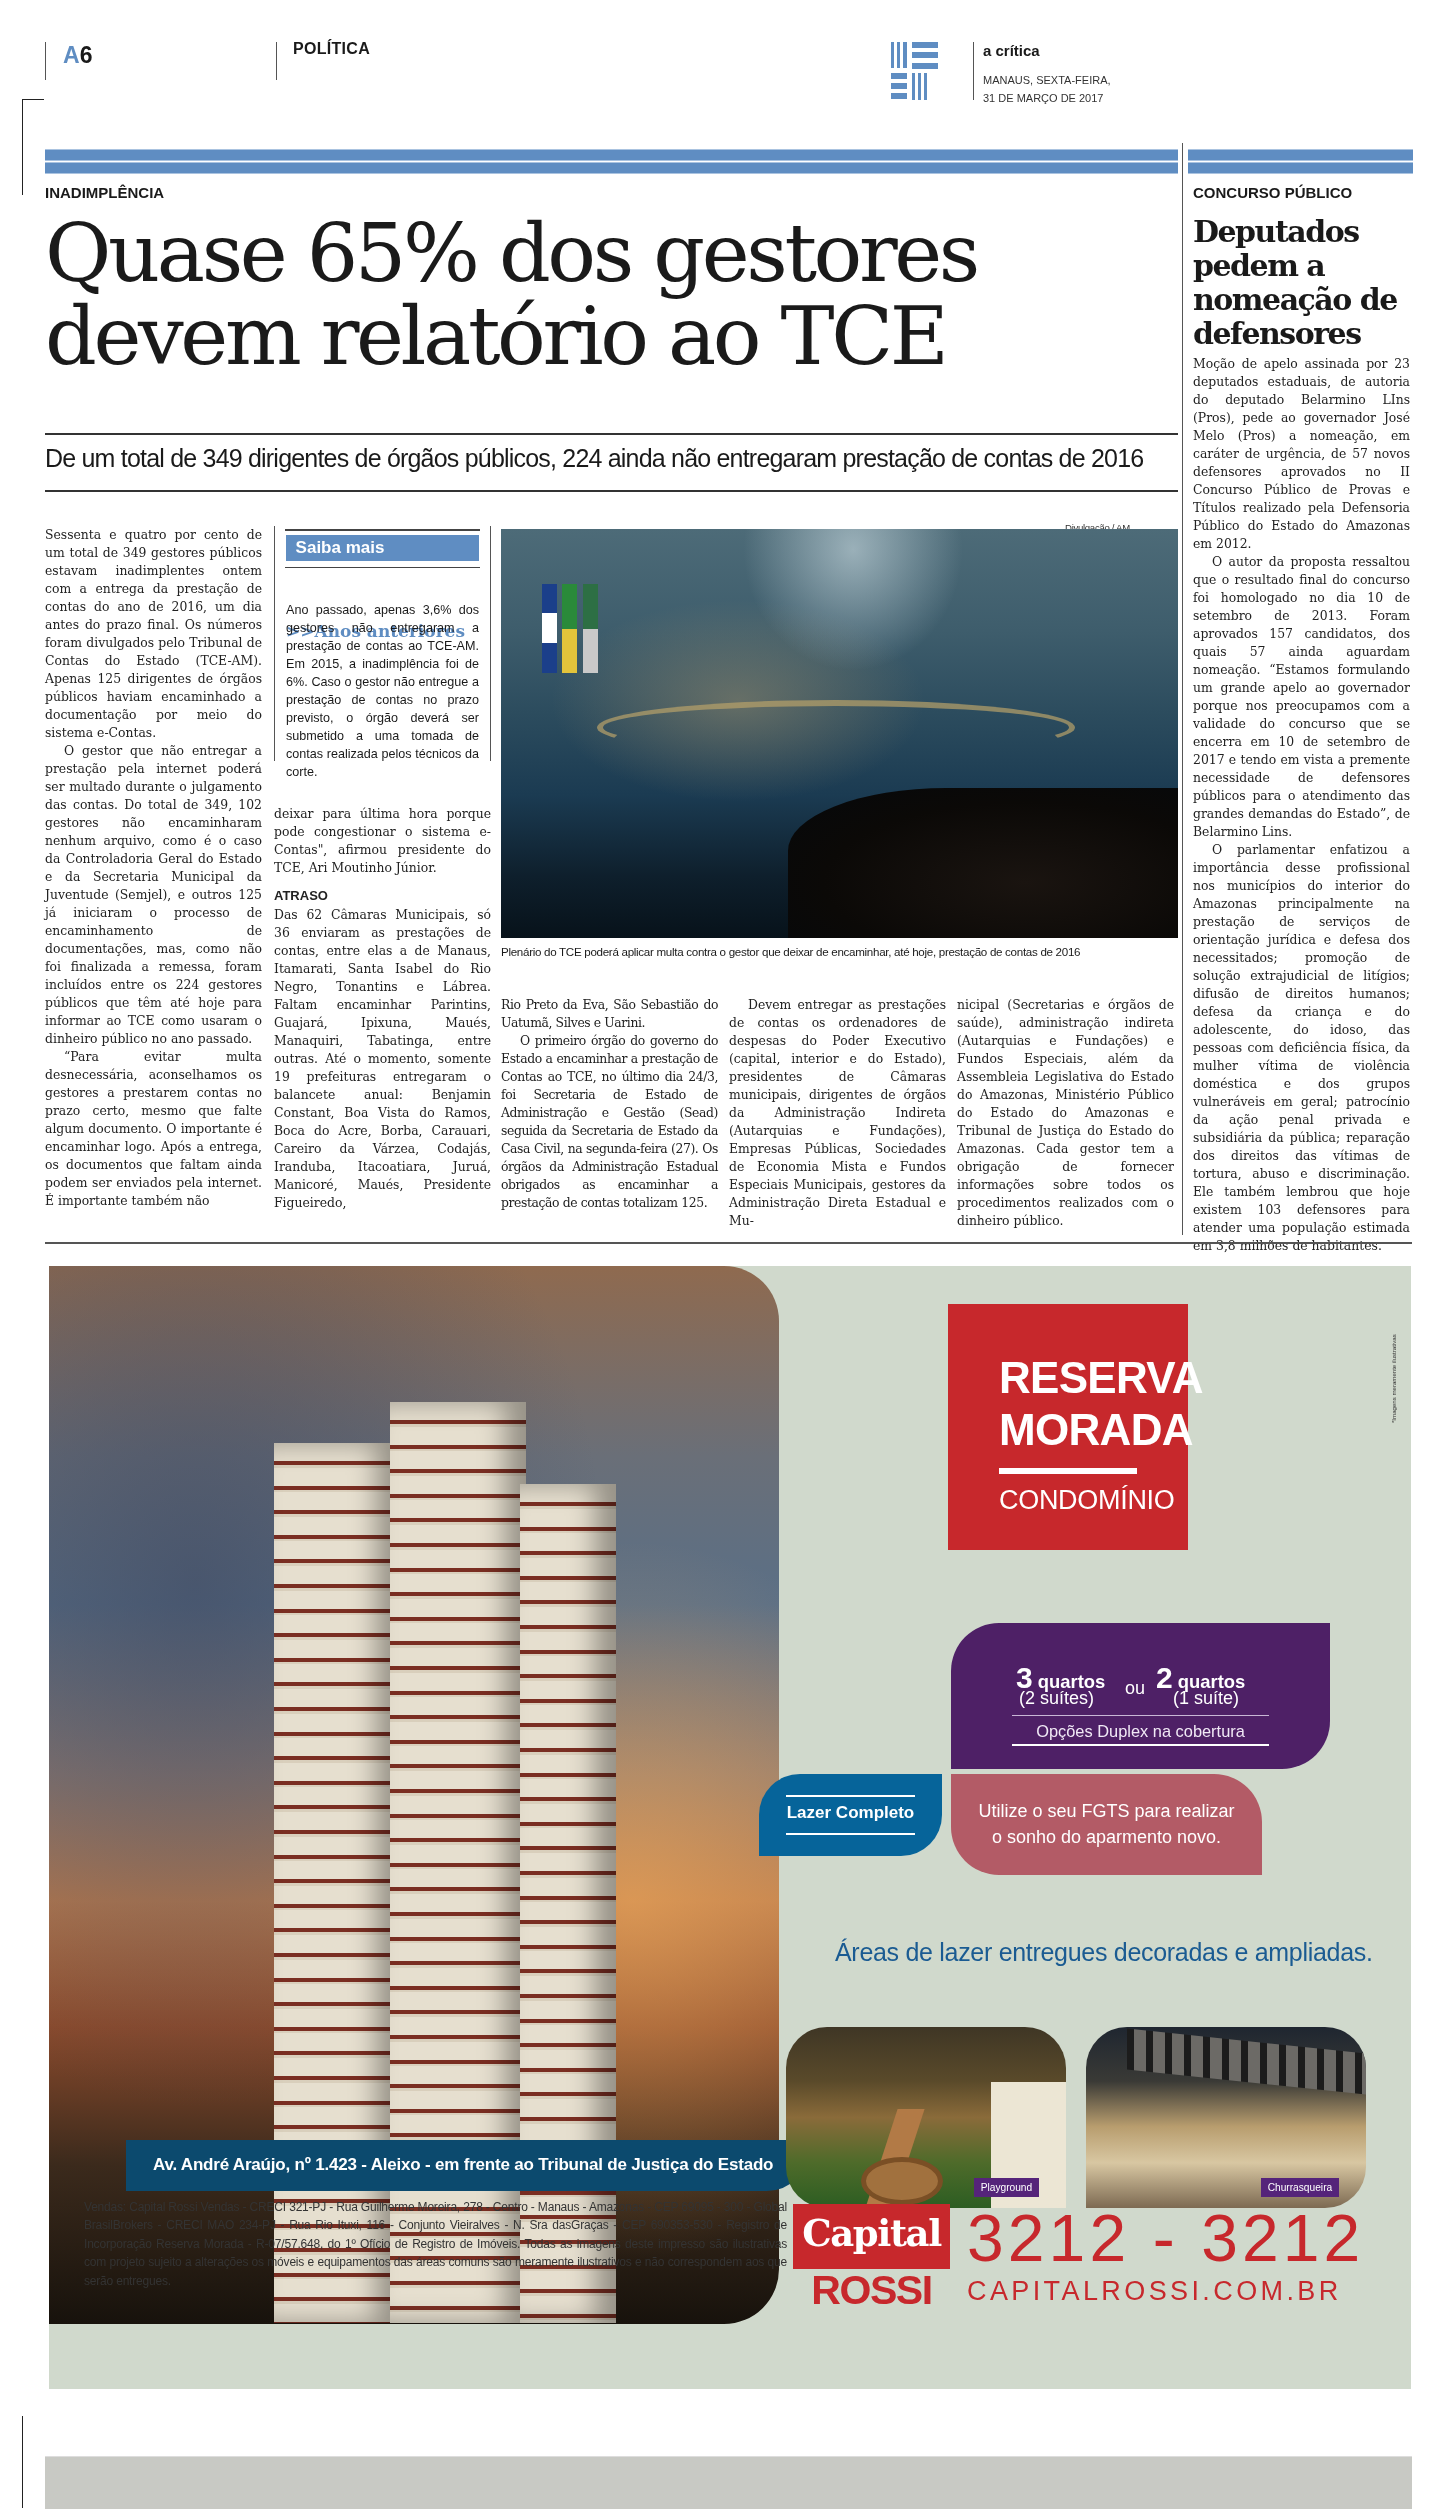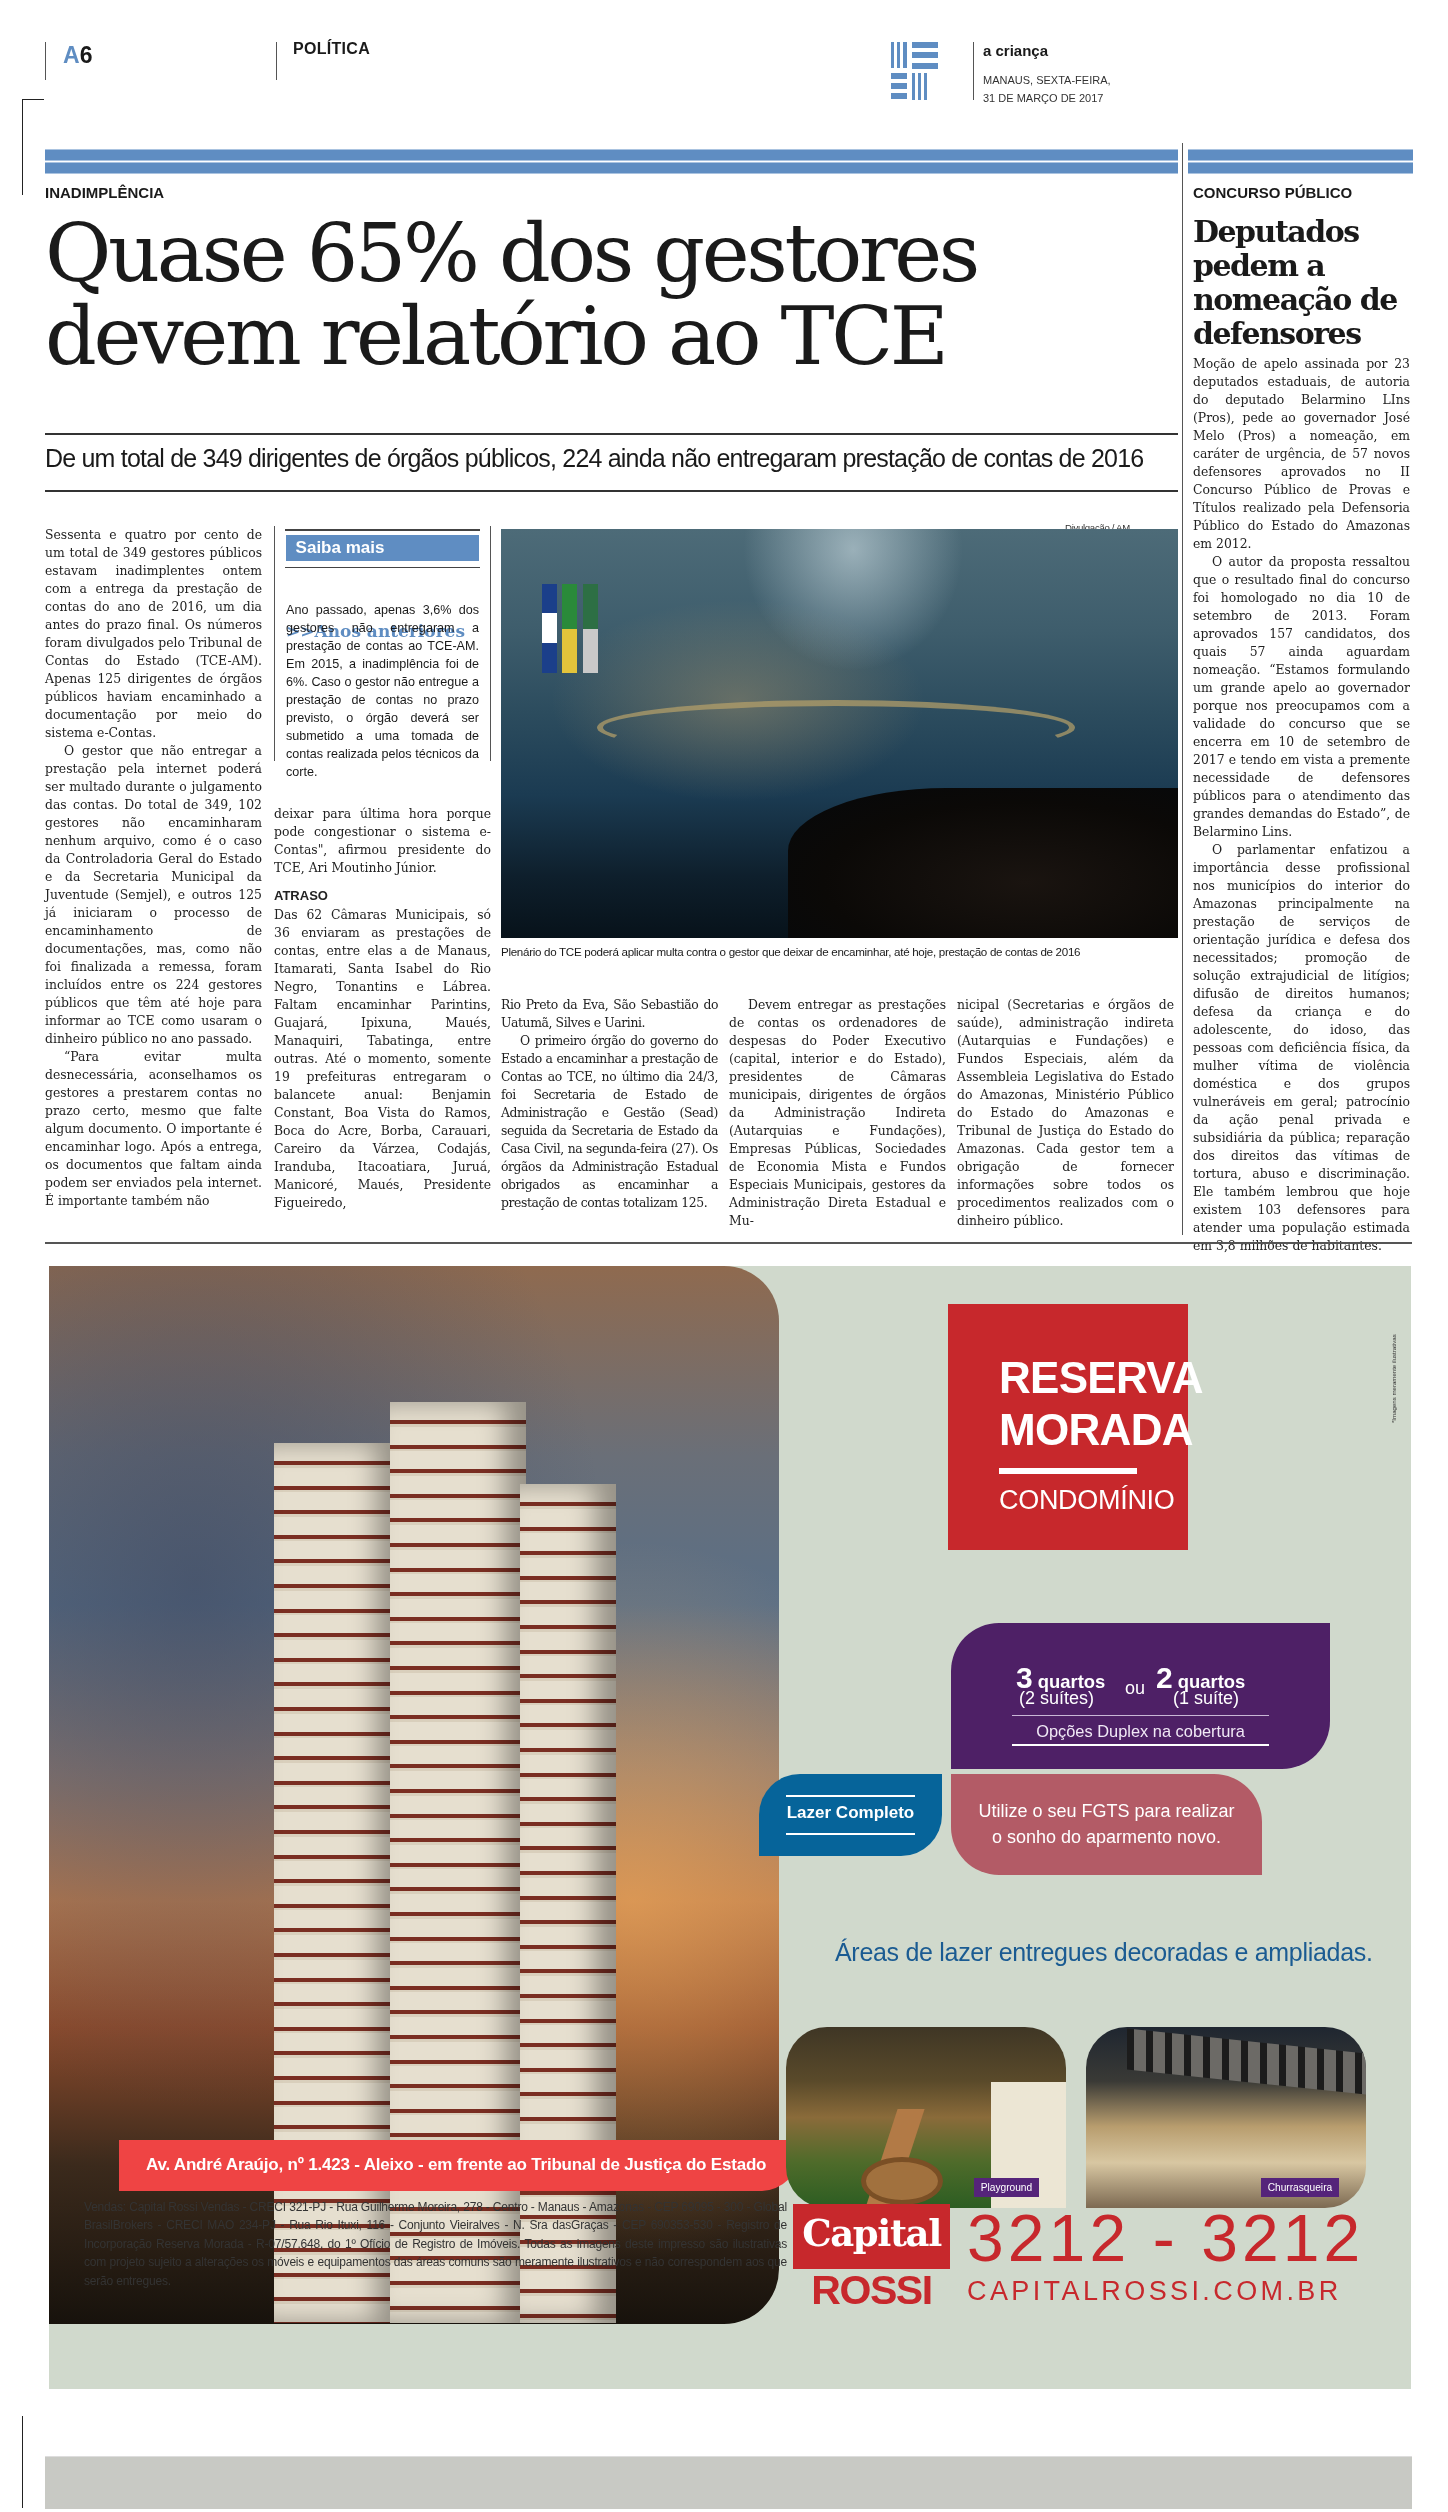--- a/index.html
+++ b/index.html
@@ -56,21 +56,21 @@
   .side-headline { left: 1193px; top: 215px; width: 218px; font-family: "DejaVu Serif", serif; font-weight: 700; font-size: 30px; line-height: 34px; letter-spacing: -1.5px; }
 
   .bottom-rule { left: 45px; top: 1242px; width: 1367px; height: 2px; background: #555; }
 
   
   .ad { left: 49px; top: 1266px; width: 1362px; height: 1123px; background: #d0d9cc; overflow: hidden; }
   .ad-building { position: absolute; left: 0; top: 0; width: 730px; height: 1058px; border-radius: 0 55px 55px 0; overflow: hidden;
     background: linear-gradient(180deg, #8f6a4f 0%, #6a6f78 18%, #5a6f86 32%, #8e7a70 48%, #b87a4d 60%, #8a4a2c 72%, #3b2a1c 85%, #17120c 100%); }
   .ad-building .clouds { position: absolute; inset: 0; background: radial-gradient(ellipse at 80% 60%, rgba(240,170,90,0.6) 0%, rgba(0,0,0,0) 40%), radial-gradient(ellipse at 20% 30%, rgba(60,70,95,0.6) 0%, rgba(0,0,0,0) 50%); }
   .tower { position: absolute; background: repeating-linear-gradient(180deg, #e6dfcf 0 18px, #7a2e22 18px 22px, #d9cfbc 22px 24.6px); box-shadow: inset -20.5px 0 27px rgba(0,0,0,0.35); }
-  .ad-address { position: absolute; left: 70px; top: 874px; width: 682px; height: 51px; background: #ef4444; border-radius: 0 0 41px 0; color: #fff; font-family: "Liberation Sans", sans-serif; font-weight: 700; font-size: 17px; padding: 15px 0 0 27px; letter-spacing: -0.2px; }
+  .ad-address { position: absolute; left: 77px; top: 874px; width: 682px; height: 51px; background: #0c4a6e; border-radius: 0 0 41px 0; color: #fff; font-family: "Liberation Sans", sans-serif; font-weight: 700; font-size: 17px; padding: 15px 0 0 27px; letter-spacing: -0.2px; }
   .ad-disclaimer-side { position: absolute; left: 1341px; top: 20.5px; width: 9.6px; height: 136px; font-family: "Liberation Sans", sans-serif; font-size: 6.1px; color: #333; writing-mode: vertical-rl; transform: rotate(180deg); }
 
   .brand-box { position: absolute; left: 899px; top: 38px; width: 240px; height: 246px; background: #c7282c; color: #fff; font-family: "Liberation Sans", sans-serif; }
   .brand-box .l1 { position: absolute; left: 51px; top: 48px; font-size: 44px; font-weight: 700; line-height: 52px; letter-spacing: -0.7px; }
   .brand-box .sep { position: absolute; left: 51px; right: 51px; top: 164px; height: 5.5px; background: #fff; }
   .brand-box .l3 { position: absolute; left: 51px; top: 181px; font-size: 27px; letter-spacing: -0.3px; }
 
   .tile { position: absolute; color: #fff; font-family: "Liberation Sans", sans-serif; text-align: center; }
   .tile.pronto { left: 725px; top: 339px; width: 167px; height: 164px; background: #e8394a; border-radius: 0 34px 0 34px; font-size: 24.6px; font-weight: 700; line-height: 34px; padding-top: 35px; }
   .tile.quartos { left: 902px; top: 357px; width: 379px; height: 146px; background: #4e2066; border-radius: 48px 0 48px 0; }
@@ -126,21 +126,21 @@
   <div class="bar" style="left:20.5px;top:20.5px;width:26px;height:6.1px;"></div>
   <div class="bar" style="left:0;top:31px;width:15.7px;height:6.1px;"></div>
   <div class="bar" style="left:0;top:41px;width:15.7px;height:6.1px;"></div>
   <div class="bar" style="left:0;top:51px;width:15.7px;height:6.1px;"></div>
   <div class="bar" style="left:20.5px;top:31px;width:3.4px;height:27px;"></div>
   <div class="bar" style="left:27px;top:31px;width:3.4px;height:27px;"></div>
   <div class="bar" style="left:33px;top:31px;width:3.4px;height:27px;"></div>
 </div>
 <div class="vline" style="left:973px;top:42px;height:58px;"></div>
 <div class="abs brand">
-  <div class="name">a criança</div>
+  <div class="name">a crítica</div>
   <div class="dateline">
     <div>MANAUS, SEXTA-FEIRA,</div>
     <div>31 DE MARÇO DE 2017</div>
   </div>
 </div>
 
 <div class="stripe" style="left:45px;top:149px;width:1133px;"></div>
 <div class="stripe" style="left:45px;top:162px;width:1133px;"></div>
 <div class="stripe" style="left:1188px;top:149px;width:225px;"></div>
 <div class="stripe" style="left:1188px;top:162px;width:225px;"></div>

